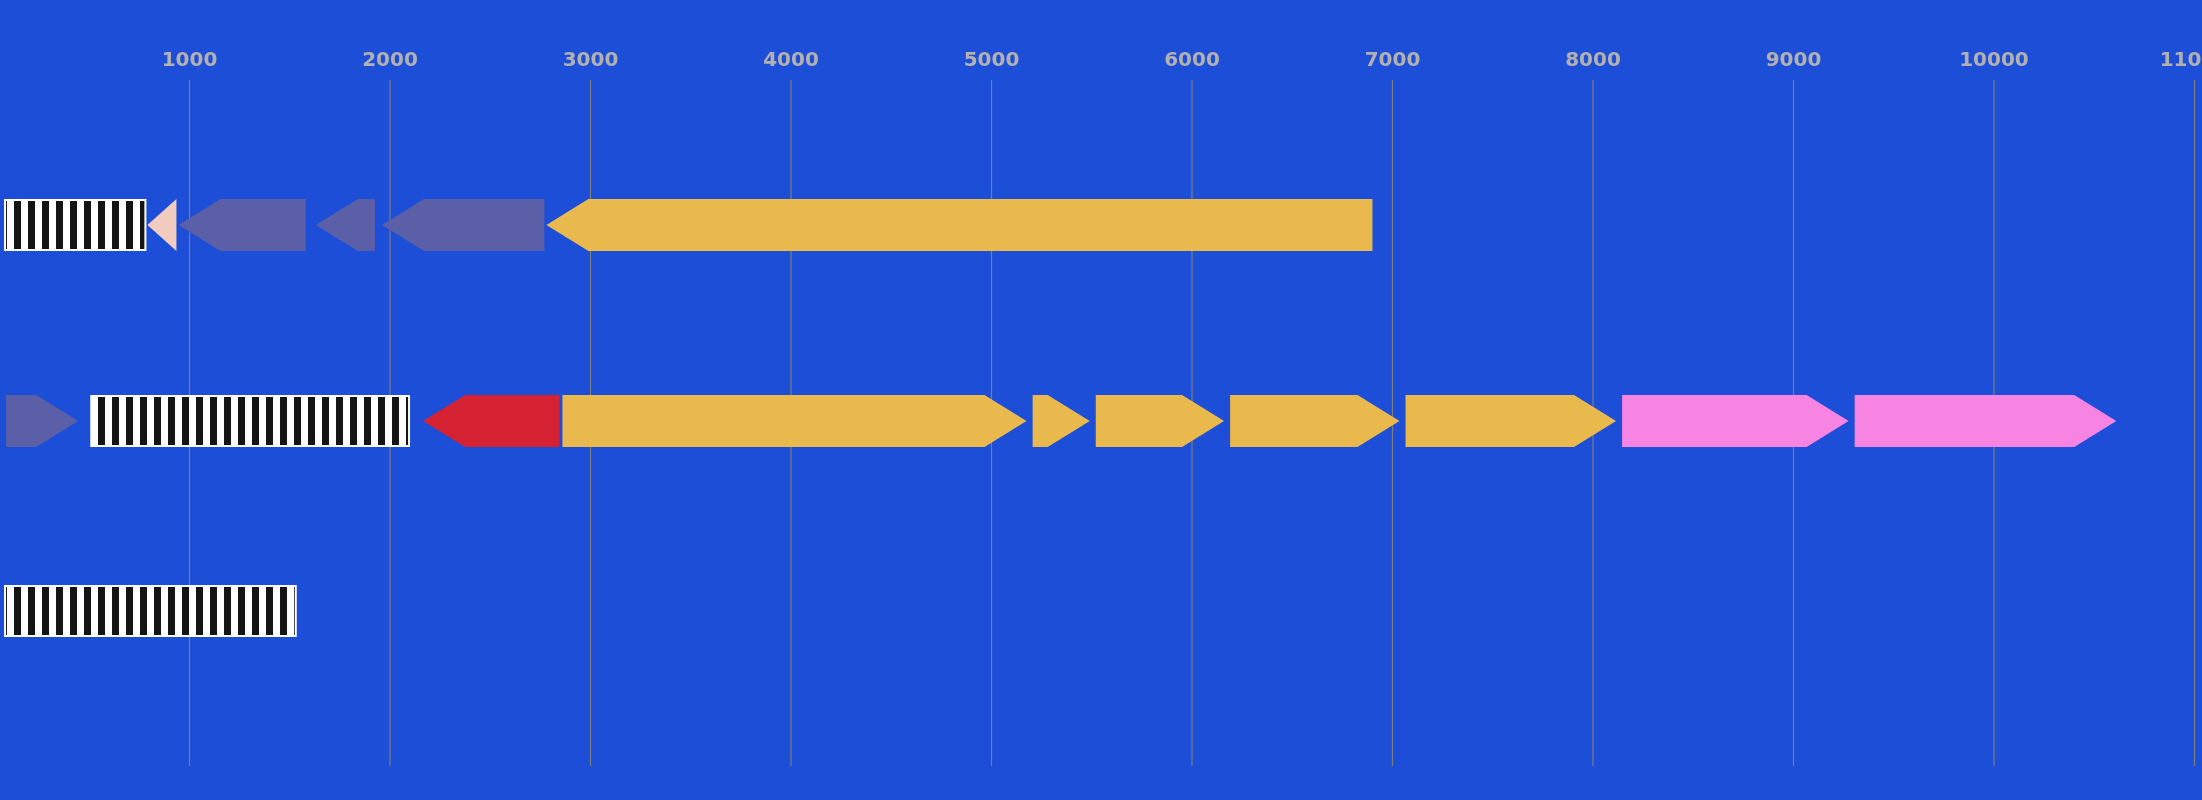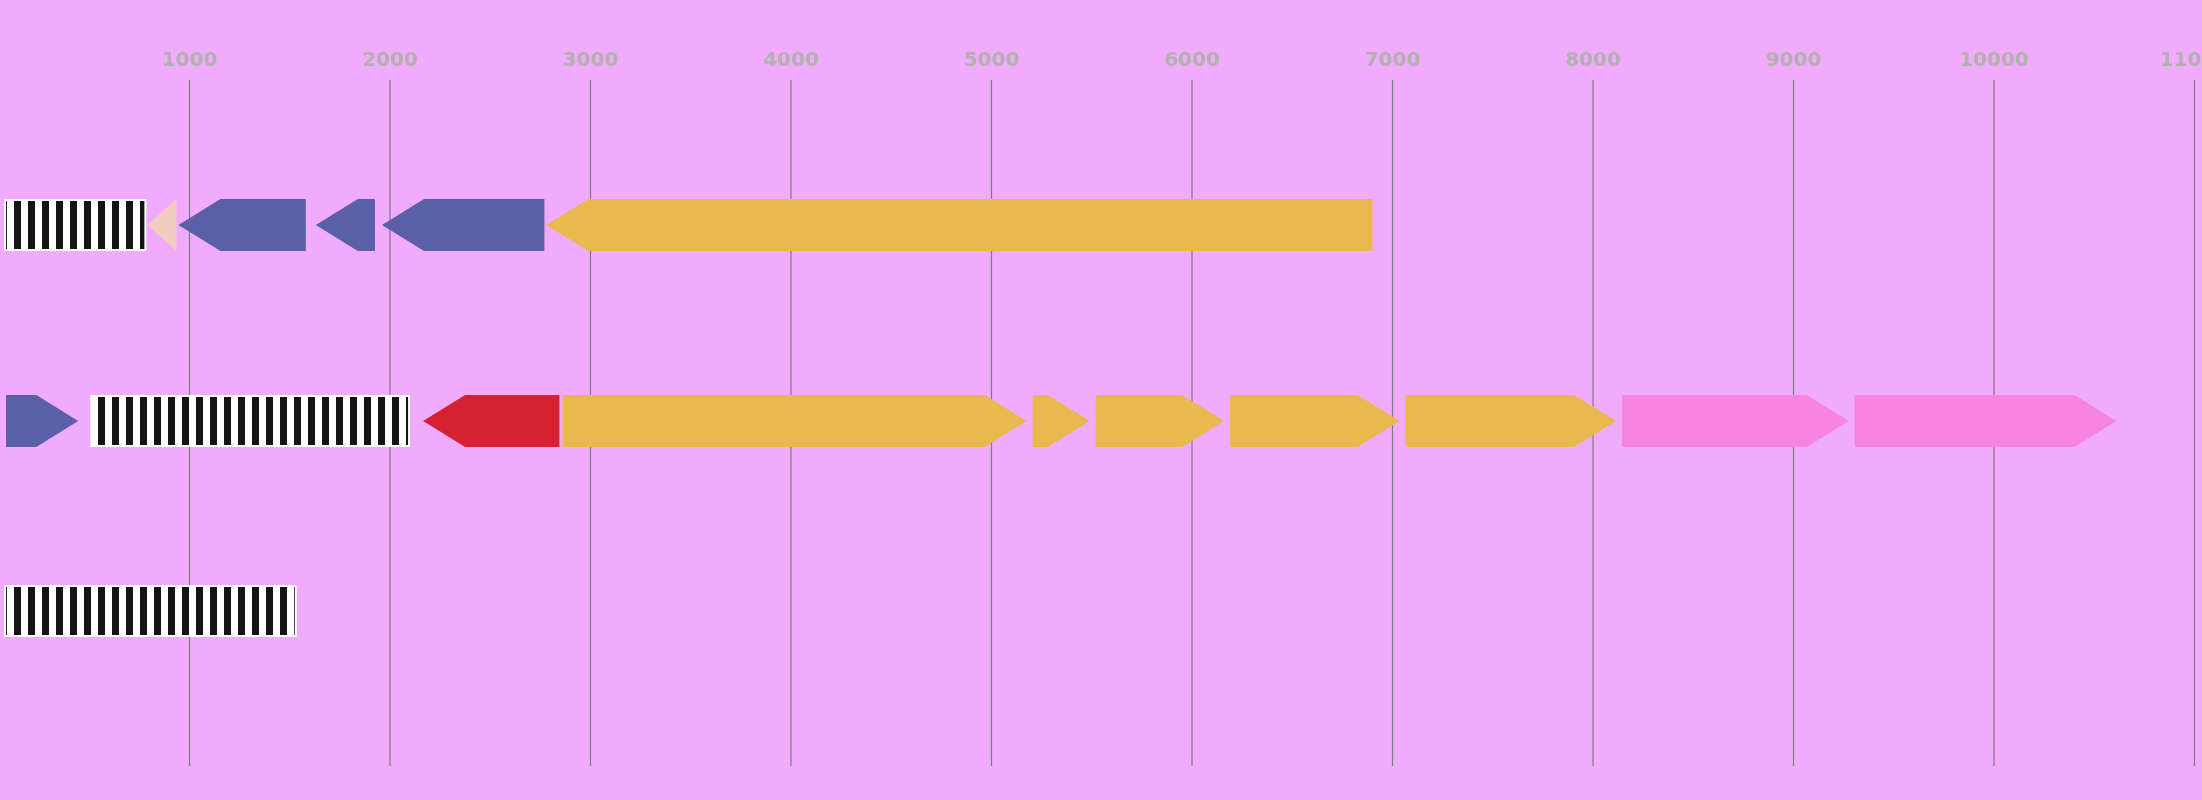--- a/index.html
+++ b/index.html
@@ -4,21 +4,21 @@
 <style>
   html, body {
     margin: 0;
     padding: 0;
     background: #000000;
   }
   #stage {
     position: relative;
     width: 2202px;
     height: 800px;
-    background: #f0abfc;
+    background: #1d4ed8;
     overflow: hidden;
     font-family: "DejaVu Sans", sans-serif;
   }
   svg text {
     font-family: "DejaVu Sans", sans-serif;
     font-weight: bold;
   }
 </style>
 </head>
 <body>

